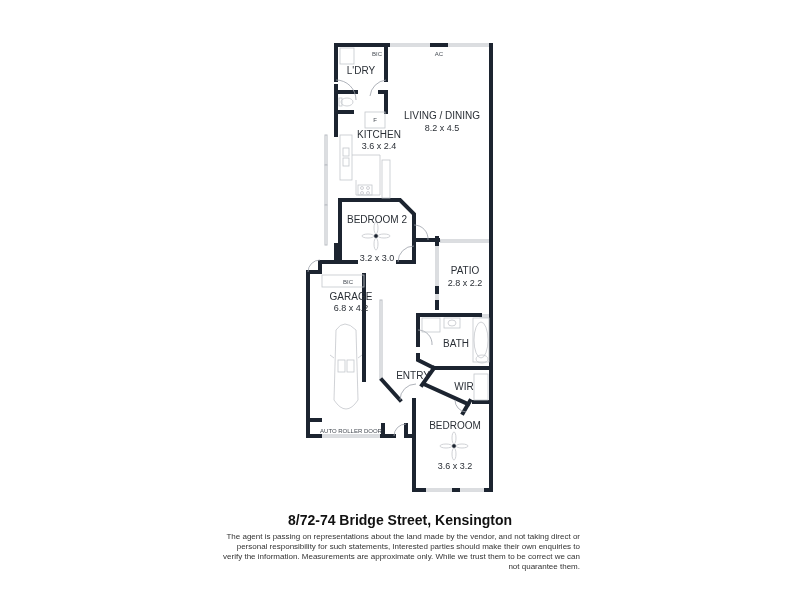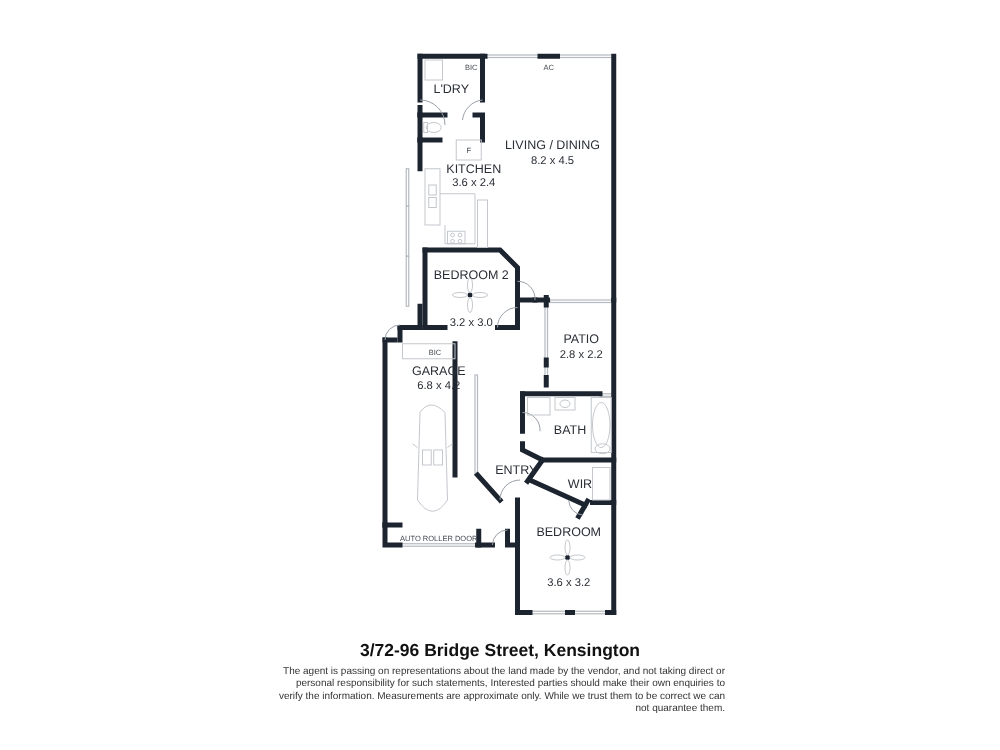--- a/index.html
+++ b/index.html
@@ -190,14 +190,14 @@
 
     <text class="room-label" x="456" y="347">BATH</text>
     <text class="room-label" x="413" y="379">ENTRY</text>
     <text class="room-label" x="464" y="390">WIR</text>
 
     <text class="room-label" x="455" y="429">BEDROOM</text>
     <text class="room-dim" x="455" y="469">3.6 x 3.2</text>
   </g>
 </svg>
 
-<div class="title">3/72-96 Bridge Street, Kensington</div>
+<div class="title">8/72-74 Bridge Street, Kensington</div>
 <div class="disclaimer">The agent is passing on representations about the land made by the vendor, and not taking direct or personal responsibility for such statements, Interested parties should make their own enquiries to verify the information. Measurements are approximate only. While we trust them to be correct we can not quarantee them.</div>
 
 </body></html>

